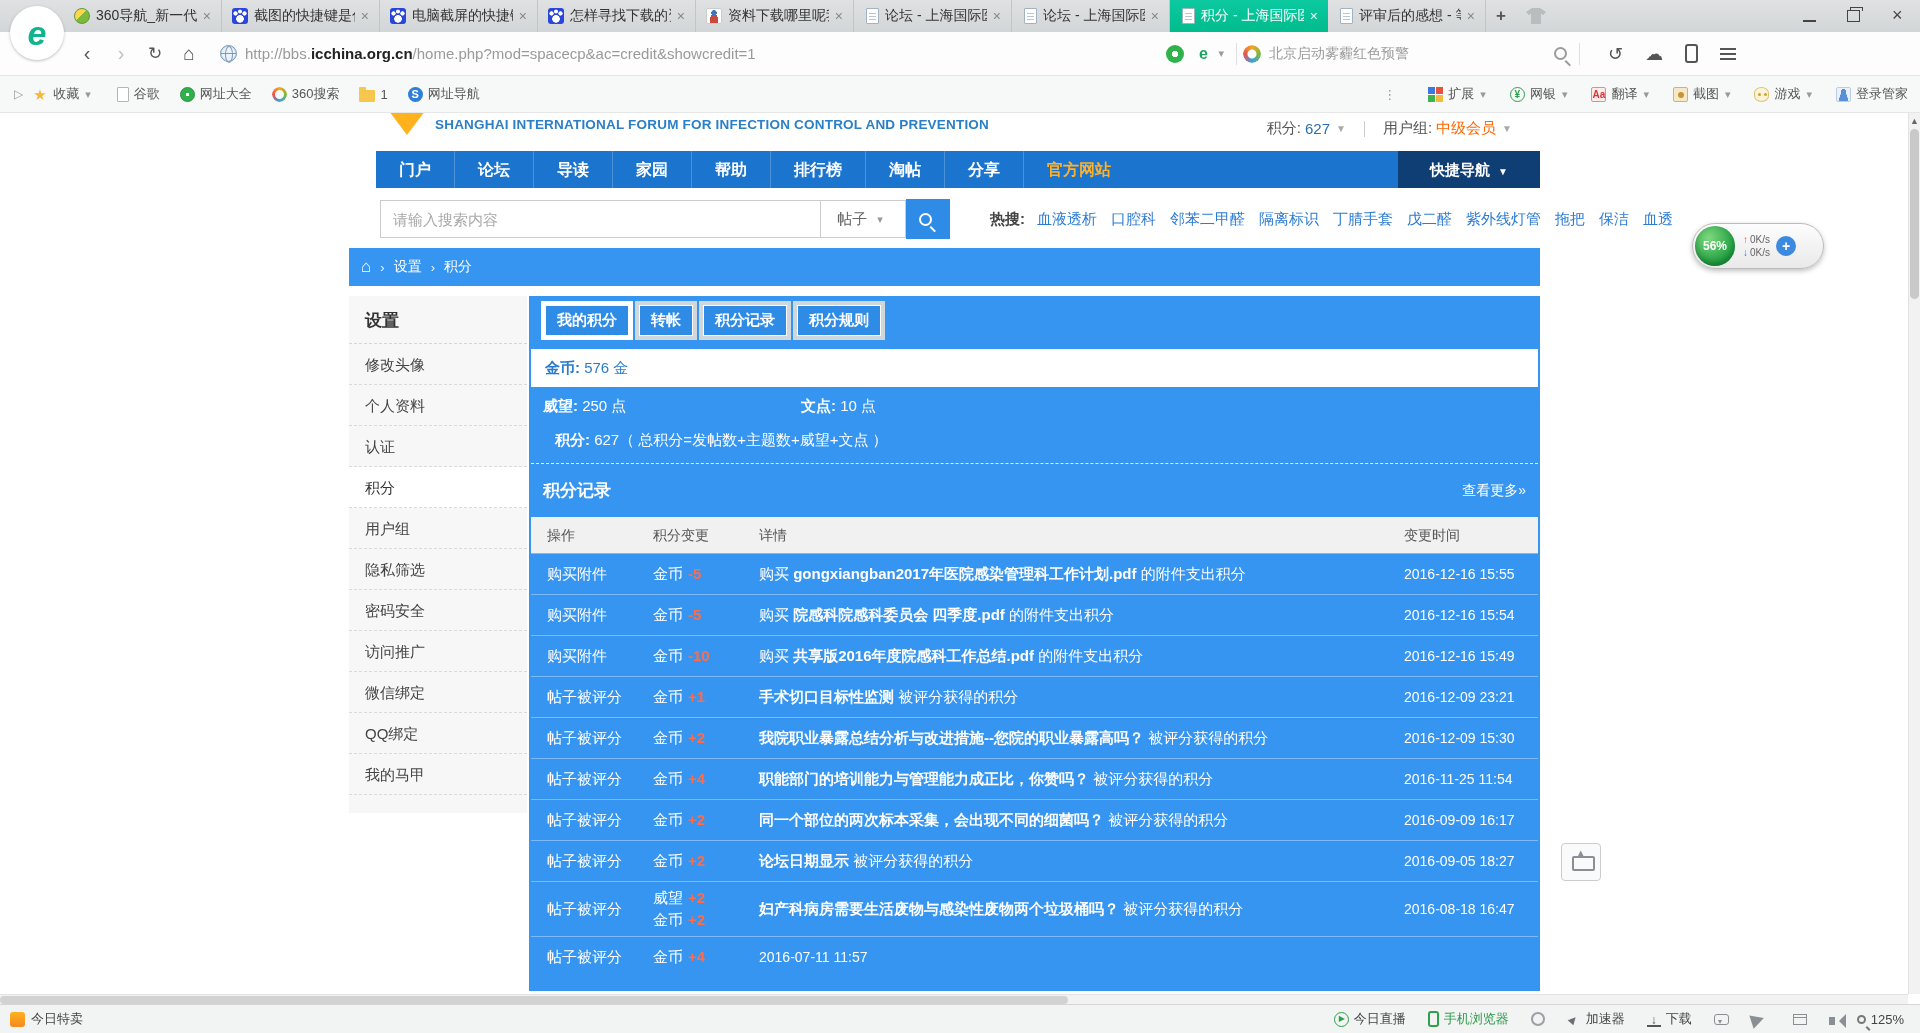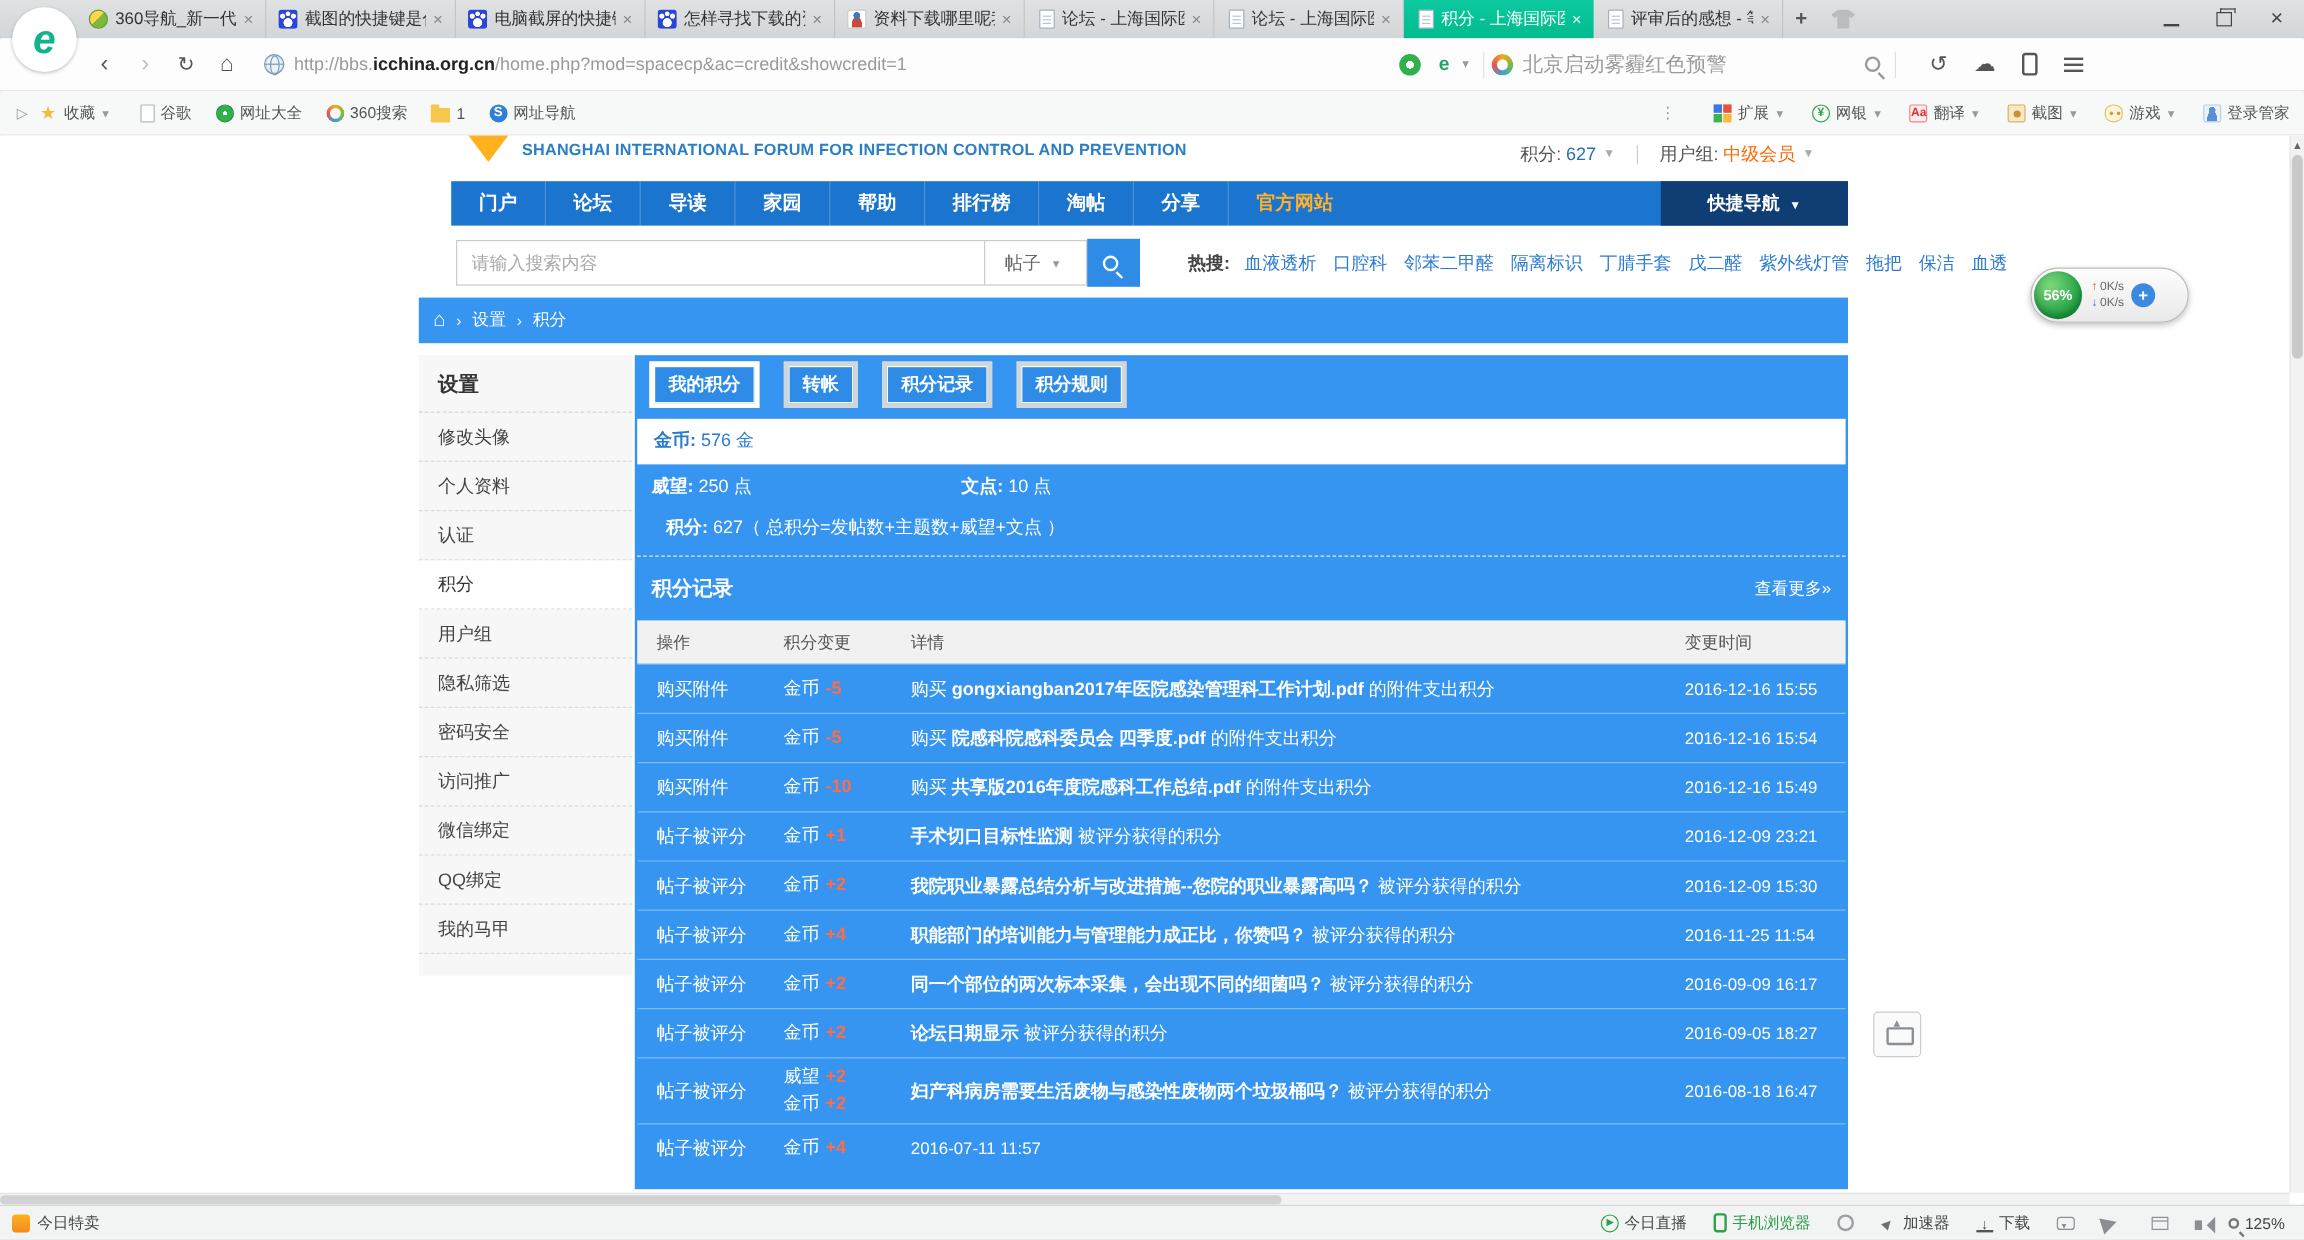--- a/index.html
+++ b/index.html
@@ -53,21 +53,21 @@
   .url b { color:#222; font-weight:bold; }
   .addr-ic { width:18px; height:18px; margin-left:10px; position:relative; flex:none; }
   .ic-snap { border-radius:50%; background:radial-gradient(circle at 50% 50%, #fff 0 25%, #2fb24c 26%); }
   .ic-exte { color:#21a464; font-weight:bold; font-size:16px; text-align:center; line-height:18px; }
   .ic-exte::before { content:"e"; }
   .caret { color:#999; font-size:11px; margin:0 6px; }
   .caret::before { content:"▾"; }
   .vsep { width:1px; height:22px; background:#e0e0e0; margin:0 6px; }
   .chromesearch { display:flex; align-items:center; width:330px; height:30px; }
   .ic-ring360 { width:18px; height:18px; border-radius:50%; background:conic-gradient(#f5a623,#7cb93c,#3aa2e0,#e8554d,#f5a623); -webkit-mask:radial-gradient(circle,transparent 0 4px,#000 5px); mask:radial-gradient(circle,transparent 0 4px,#000 5px); flex:none; }
-  .cstext { margin-left:8px; font-size:17px; color:#9b9b9b; flex:1; white-space:nowrap; overflow:hidden; }
+  .cstext { margin-left:8px; font-size:14px; color:#9b9b9b; flex:1; white-space:nowrap; overflow:hidden; }
   .ic-mag { width:13px; height:13px; border:2px solid #9b9b9b; border-radius:50%; position:relative; flex:none; margin-right:6px; }
   .ic-mag::after { content:""; position:absolute; left:10px; top:11px; width:7px; height:2px; background:#9b9b9b; transform:rotate(45deg); transform-origin:0 0; }
   .rt-ic { position:relative; margin-left:22px; color:#555; font-size:18px; }
   .ic-undo::before { content:"↺"; }
   .ic-cloud::before { content:"☁"; }
   .ic-phone { width:13px; height:19px; border:2px solid #555; border-radius:3px; }
   .ic-menu { width:16px; height:2px; background:#555; box-shadow:0 5px 0 #555,0 10px 0 #555; margin:-10px 20px 0 22px; }
 
   
   .bmbar { position:absolute; top:76px; left:0; right:0; height:37px; background:#f7f8f8; border-bottom:1px solid #e6e6e6; display:flex; align-items:center; font-size:13px; color:#555; }
@@ -110,21 +110,21 @@
   .usersum .val { color:#2b6fad; margin-left:4px; }
   .usersum .grp { color:#f60; margin-left:4px; }
   .usersum .div { width:1px; height:16px; background:#ccc; margin:0 18px; }
   .scaret { color:#aaa; font-size:10px; margin-left:6px; }
   .scaret::before { content:"▼"; }
 
   .mainnav { position:absolute; left:376px; width:1164px; top:38px; height:37px; background:#1b74cd; display:flex; }
   .navitem { line-height:37px; padding:0 23px; color:#fff; font-size:16px; font-weight:bold; border-left:1px solid rgba(255,255,255,.22); }
   .navitem:first-child { border-left:none; }
   .navitem.hl { color:#ffb12a; }
-  .quicknav { margin-left:auto; width:156px; background:#0e3e74; color:#fff; font-size:15px; font-weight:bold; line-height:37px; text-align:center; }
+  .quicknav { margin-left:auto; width:142px; background:#0e3e74; color:#fff; font-size:15px; font-weight:bold; line-height:37px; text-align:center; }
   .quicknav .qcaret { font-size:10px; margin-left:8px; }
   .quicknav .qcaret::before { content:"▼"; }
 
   .searchrow { position:absolute; left:380px; top:84px; height:44px; display:flex; align-items:center; }
   .sinput { width:440px; height:38px; border:1px solid #ccc; border-right:none; padding:0 12px; font-size:15px; color:#666; outline:none; }
   .sinput::placeholder { color:#a9a9a9; }
   .stype { width:86px; height:38px; border:1px solid #ccc; display:flex; align-items:center; justify-content:center; font-size:15px; color:#666; background:#fff; }
   .stype .caret { margin-left:10px; }
   .sbtn { width:44px; height:40px; background:#2e8ce6; display:flex; align-items:center; justify-content:center; }
   .sbtn .ic-mag { border-color:#fff; }
@@ -141,21 +141,21 @@
   .bclink { color:#fff; }
 
   
   .main { position:absolute; left:349px; width:1191px; top:183px; display:flex; align-items:flex-start; }
   .sidebar { width:178px; background:#f7f7f7; margin-right:2px; padding-bottom:18px; }
   .sb-title { padding:13px 16px 11px; font-size:17px; font-weight:bold; color:#333; border-bottom:1px dashed #d5d5d5; }
   .sb-item { height:41px; line-height:41px; padding-left:16px; font-size:15px; color:#444; border-bottom:1px dashed #dadada; cursor:pointer; }
   .sb-item.active { background:#fff; color:#333; }
 
   .content { flex:1; background:#3595f0; min-height:695px; padding-bottom:10px; position:relative; }
-  .ctabs { display:flex; padding:5px 0 0 12px; gap:20px; }
+  .ctabs { display:flex; padding:5px 0 0 12px; gap:2px; }
   .ctab { background:#cfd6dc; padding:4px; }
   .ctab.active { background:#fff; }
   .ctab .lbl { display:block; padding:5px 11px; background:#2e8ce6; border:1px solid #fff; color:#fff; font-size:15px; font-weight:bold; }
   .coinbox { margin:9px 2px 0; background:#fff; height:38px; line-height:38px; padding-left:14px; font-size:15px; color:#2b7ccd; }
   .coinbox b { font-weight:bold; }
   .statsrow { margin-top:6px; padding-left:14px; height:26px; line-height:26px; color:#fff; font-size:15px; }
   .stat { display:inline-block; width:258px; }
   .stat b { font-weight:bold; }
   .totalrow { margin-top:8px; padding-left:26px; height:26px; line-height:26px; color:#fff; font-size:15px; }
   .totalrow b { font-weight:bold; }

